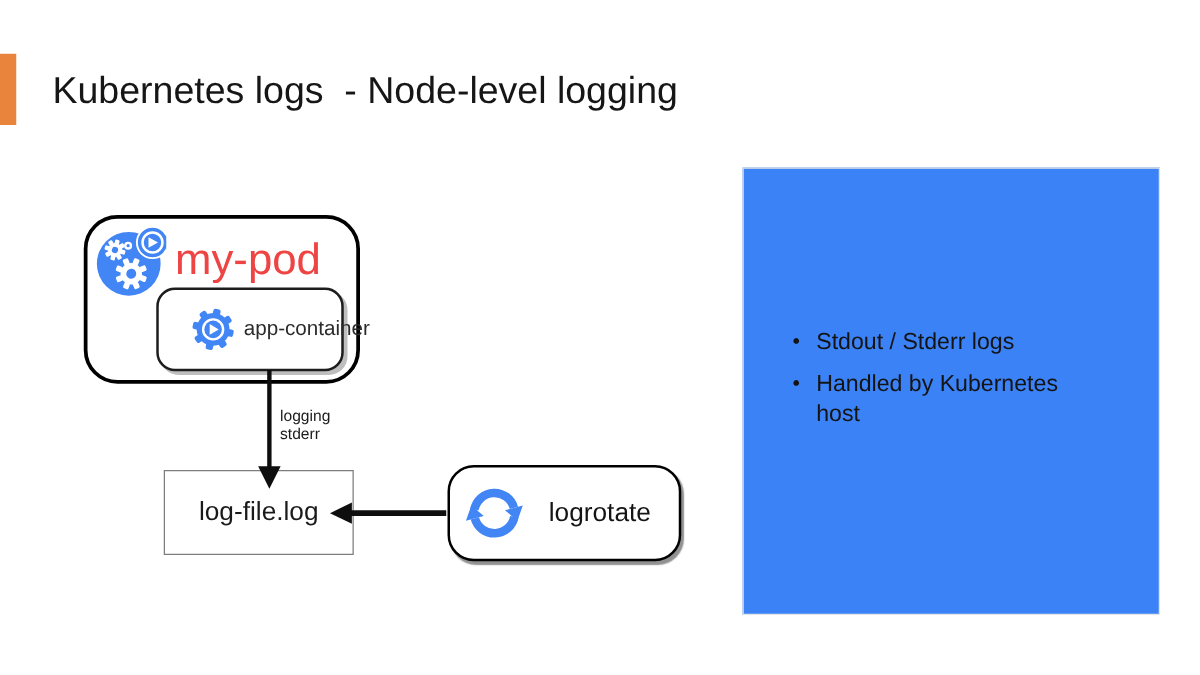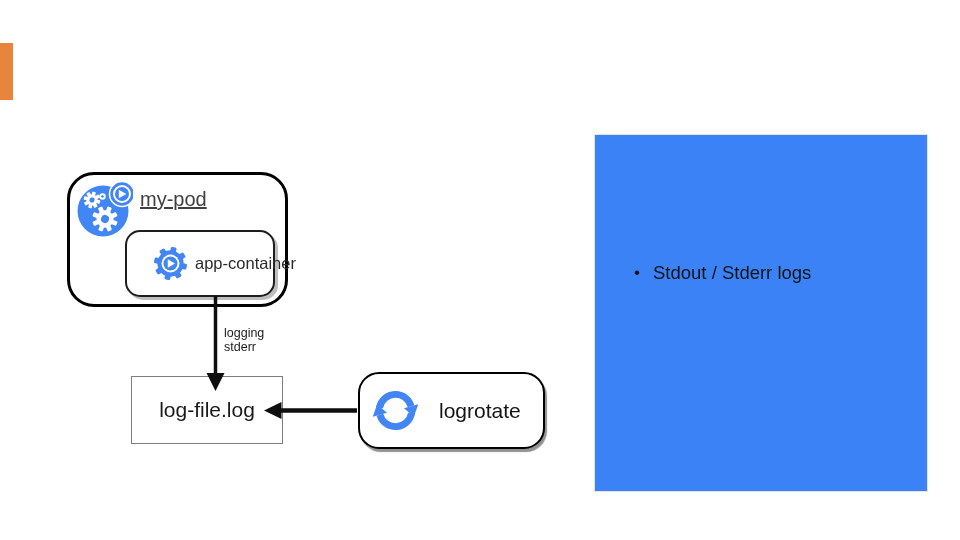--- a/index.html
+++ b/index.html
@@ -25,21 +25,21 @@
   
   .box{position:absolute;background:#ffffff;box-sizing:border-box;}
 
   .pod-box{
     left:67px;top:172px;width:221px;height:135px;
     border:3px solid #000;border-radius:27px;
   }
   .pod-icon{position:absolute;left:5px;top:5px;width:58px;height:57px;}
   .pod-label{
     position:absolute;left:70px;top:13px;
-    font-size:20px;color:#404040;text-decoration:underline;
+    font-size:35px;color:#ef4444;
   }
 
   .container-box{
     left:55px;top:55px;width:150px;height:67px;
     border:2px solid #1d1d1d;border-radius:15px;
     box-shadow:3px 3px 0 rgba(125,125,125,0.5);
     display:flex;align-items:center;padding-left:25px;
   }
   .container-icon{width:37px;height:37px;flex:0 0 auto;}
   .container-label{
@@ -89,20 +89,21 @@
     content:"\2022";position:absolute;left:0;top:0;
     font-size:17px;color:#141414;
   }
 </style>
 </head>
 <body>
 
 <div class="slide">
 
   <div class="accent-bar"></div>
+  <h1 class="title">Kubernetes logs  - Node-level logging</h1>
 
   <div class="box pod-box">
     <span class="pod-icon">
       <svg viewBox="0 0 58 57" width="58" height="57">
         <circle cx="28" cy="31" r="25.5" fill="#4285f4"></circle>
 
         <g transform="translate(17,20) rotate(15)">
           <g fill="#ffffff">
             <circle r="5.6"></circle>
             <rect x="-1.8" y="-8.4" width="3.6" height="3.8" rx="0.9"></rect>
@@ -199,16 +200,17 @@
 
     <g>
       <line x1="357" y1="410.5" x2="280" y2="410.5" stroke="#0e0e0e" stroke-width="4.5"></line>
       <polygon points="264,410.5 281.5,402 281.5,419" fill="#0e0e0e"></polygon>
     </g>
   </svg>
 
   <div class="notes-panel">
     <ul class="bullets">
       <li>Stdout / Stderr logs</li>
+      <li>Handled by Kubernetes host</li>
     </ul>
   </div>
 
 </div>
 
 </body></html>

